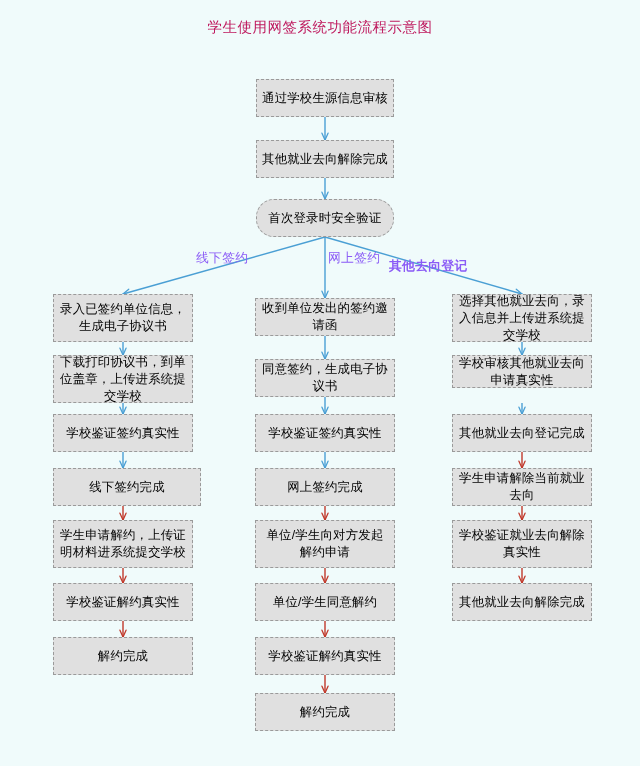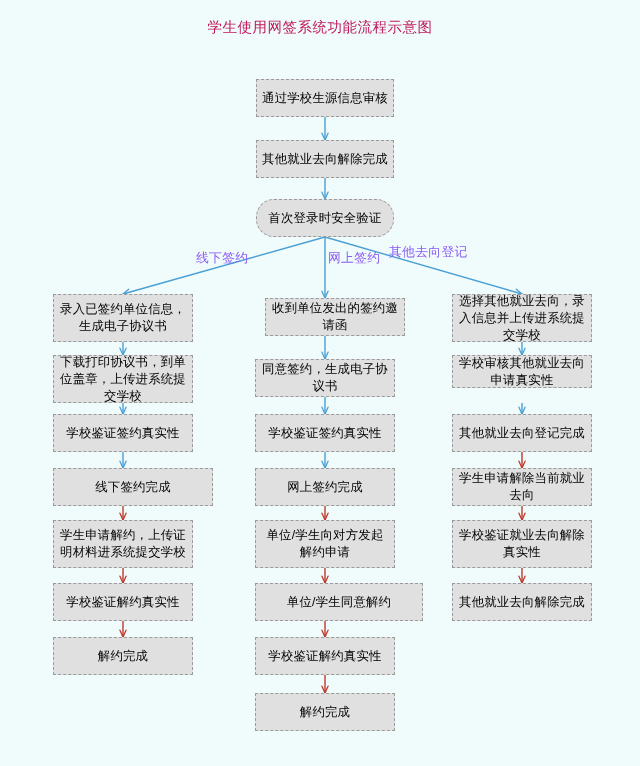--- a/index.html
+++ b/index.html
@@ -154,48 +154,48 @@
       </div>
       <div class="node" style="left: 53px; top: 294px; width: 140px; height: 48px;">
         <span>录入已签约单位信息，生成电子协议书</span>
       </div>
       <div class="node" style="left: 53px; top: 355px; width: 140px; height: 48px; justify-content: flex-end;">
         <span>下载打印协议书，到单位盖章，上传进系统提交学校</span>
       </div>
       <div class="node" style="left: 53px; top: 414px; width: 140px; height: 38px;">
         <span>学校鉴证签约真实性</span>
       </div>
-      <div class="node" style="left: 53px; top: 468px; width: 160px; height: 38px;">
+      <div class="node" style="left: 53px; top: 468px; width: 148px; height: 38px;">
         <span>线下签约完成</span>
       </div>
       <div class="node" style="left: 53px; top: 520px; width: 140px; height: 48px;">
         <span>学生申请解约，上传证明材料进系统提交学校</span>
       </div>
       <div class="node" style="left: 53px; top: 583px; width: 140px; height: 38px;">
         <span>学校鉴证解约真实性</span>
       </div>
       <div class="node" style="left: 53px; top: 637px; width: 140px; height: 38px;">
         <span>解约完成</span>
       </div>
-      <div class="node" style="left: 255px; top: 298px; width: 140px; height: 38px; margin-left: 10px;">
+      <div class="node" style="left: 255px; top: 298px; width: 140px; height: 38px;">
         <span>收到单位发出的签约邀请函</span>
       </div>
       <div class="node" style="left: 255px; top: 359px; width: 140px; height: 38px;">
         <span>同意签约，生成电子协议书</span>
       </div>
       <div class="node" style="left: 255px; top: 414px; width: 140px; height: 38px;">
         <span>学校鉴证签约真实性</span>
       </div>
       <div class="node" style="left: 255px; top: 468px; width: 140px; height: 38px;">
         <span>网上签约完成</span>
       </div>
       <div class="node" style="left: 255px; top: 520px; width: 140px; height: 48px;">
         <span>单位/学生向对方发起解约申请</span>
       </div>
-      <div class="node" style="left: 255px; top: 583px; width: 168px; height: 38px;">
+      <div class="node" style="left: 255px; top: 583px; width: 140px; height: 38px;">
         <span>单位/学生同意解约</span>
       </div>
       <div class="node" style="left: 255px; top: 637px; width: 140px; height: 38px;">
         <span>学校鉴证解约真实性</span>
       </div>
       <div class="node" style="left: 255px; top: 693px; width: 140px; height: 38px;">
         <span>解约完成</span>
       </div>
       <div class="node" style="left: 452px; top: 294px; width: 140px; height: 48px;">
         <span>选择其他就业去向，录入信息并上传进系统提交学校</span>
@@ -212,16 +212,16 @@
       <div class="node" style="left: 452px; top: 520px; width: 140px; height: 48px;">
         <span>学校鉴证就业去向解除真实性</span>
       </div>
       <div class="node" style="left: 452px; top: 583px; width: 140px; height: 38px;">
         <span>其他就业去向解除完成</span>
       </div>
     </div>
   <div id="labels-layer">
       <div class="branch-label" style="left: 196px; top: 250px;">线下签约</div>
       <div class="branch-label" style="left: 286px; top: 250px; margin-left: 42px;">网上签约</div>
-      <div class="branch-label" style="left: 389px; top: 244px;">其他去向登记</div>
+      <div class="branch-label" style="left: 389px; top: 258px; font-weight: bold;">其他去向登记</div>
     </div>
 
 </div>
 
 </body></html>

